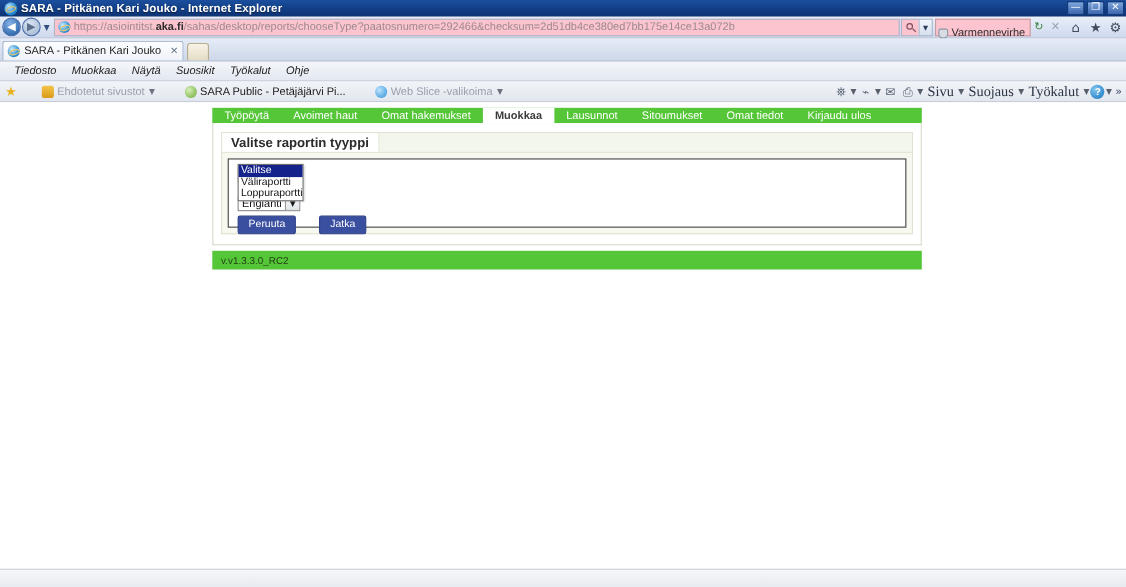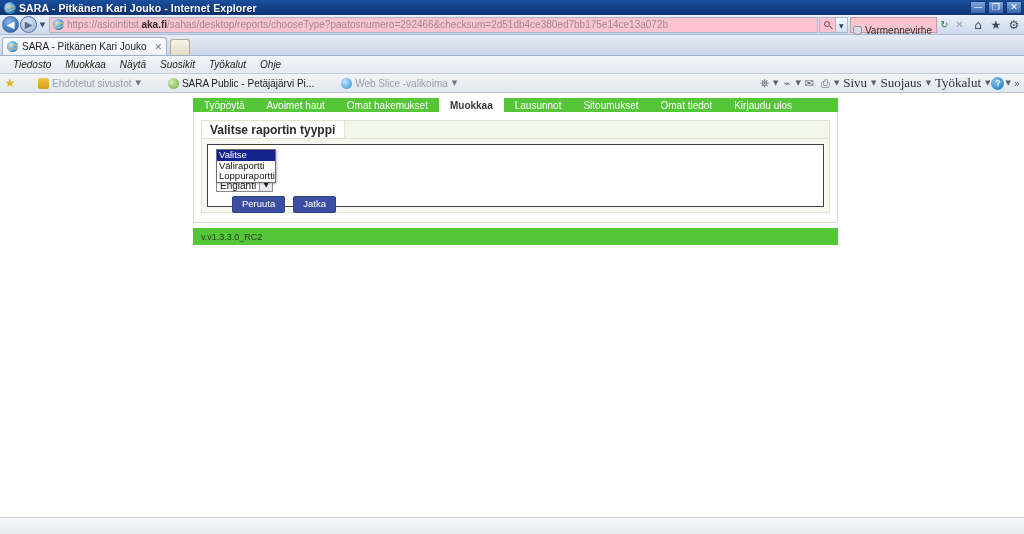--- a/index.html
+++ b/index.html
@@ -528,23 +528,23 @@
   .dropdown-open .opt.sel {
     background: #14228c;
     color: #ffffff;
   }
   .lang-row {
     position: absolute;
     left: 8px; top: 33px;
   }
   .btn-row {
     position: absolute;
-    left: 24px; top: 51px;
-    display: flex;
-    gap: 8px;
+    left: 8px; top: 51px;
+    display: flex;
+    gap: 21px;
   }
   .btn {
     background: #3b4fa0;
     color: #ffffff;
     font-size: 9.5px;
     padding: 2px 9px 3px 9px;
     border: 1px solid #30418a;
     border-radius: 2px;
     white-space: nowrap;
     line-height: 10px;

